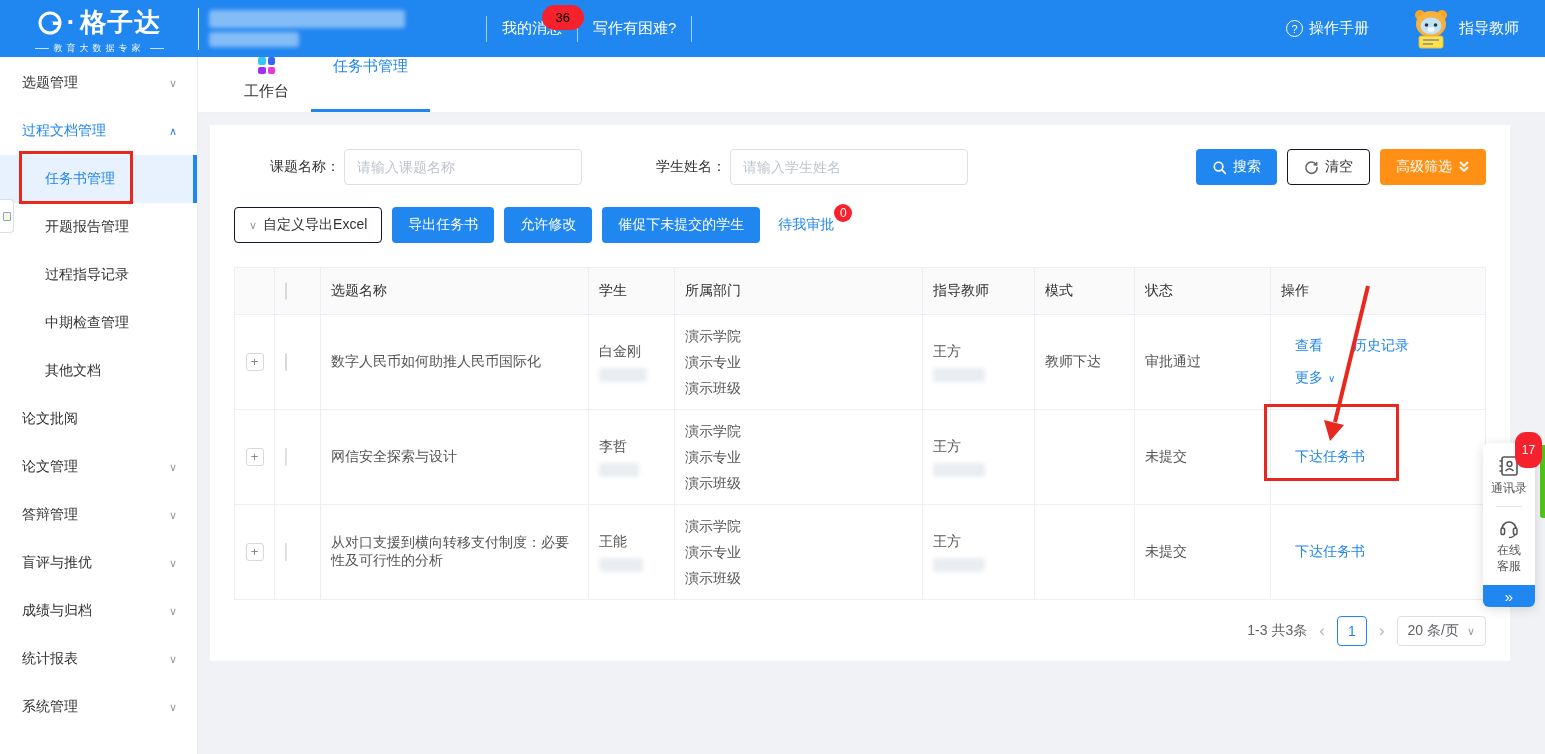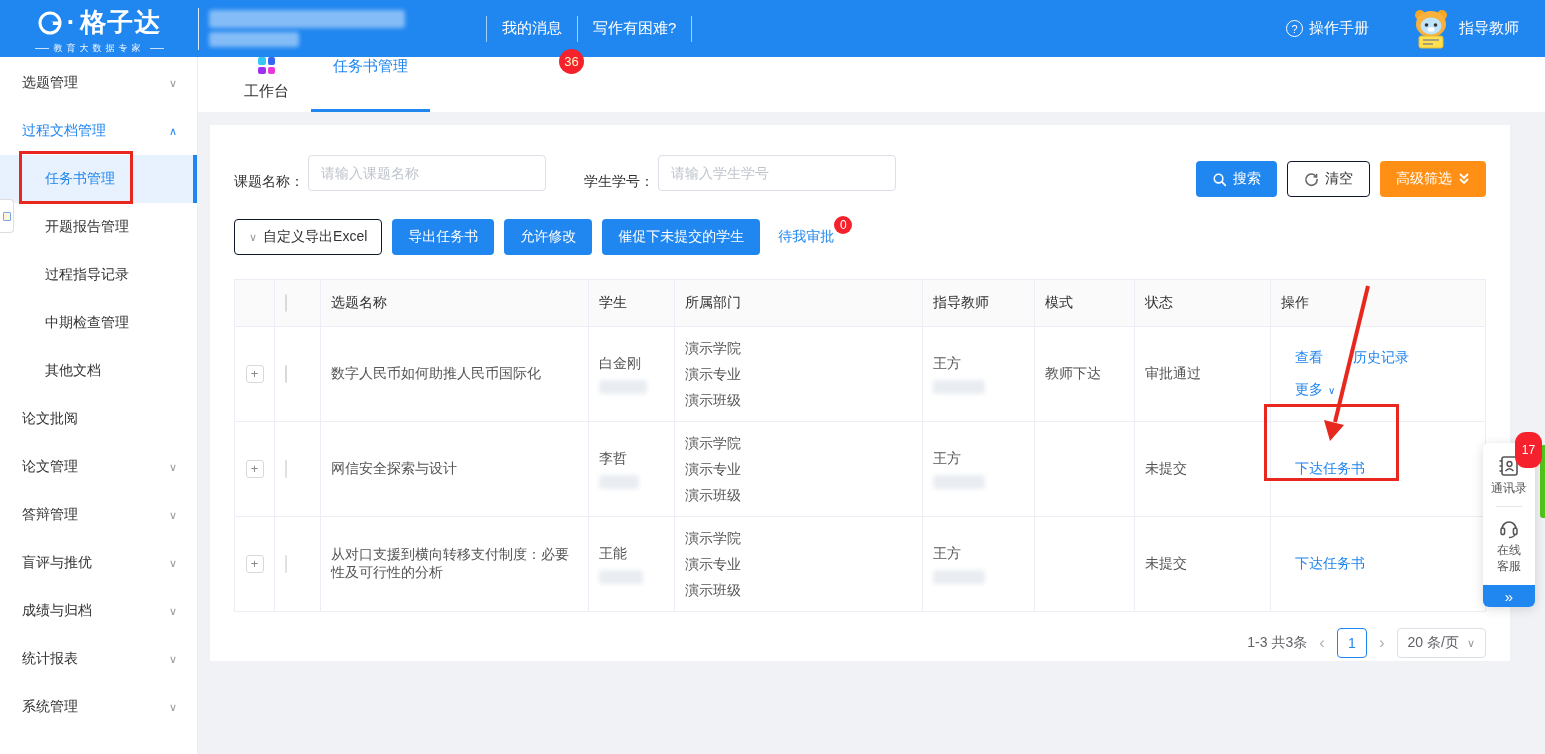--- a/index.html
+++ b/index.html
@@ -14,22 +14,22 @@
   .tagline { margin-top:2px; font-size:9px; letter-spacing:4px; display:flex; align-items:center; gap:5px; opacity:.95; }
   .tagline .dash { width:14px; height:1px; background:rgba(255,255,255,.8); display:inline-block; }
   .header-divider { width:1px; height:42px; background:rgba(255,255,255,.85); margin-right:10px; }
   .school-redacted { display:flex; flex-direction:column; gap:4px; }
   .rbar { background:rgba(255,255,255,.45); filter:blur(2px); border-radius:3px; }
   .rbar1 { width:196px; height:18px; }
   .rbar2 { width:90px; height:15px; }
   .header-nav { display:flex; align-items:center; margin-left:66px; font-size:15px; }
   .nav-sep { width:1px; height:26px; background:rgba(255,255,255,.6); margin:0 15px; }
   .msg-wrap { position:relative; cursor:pointer; }
-  .badge36 { position:absolute; top:-14px; right:-22px; background:#f5222d; color:#fef9c3; font-size:13px;
-    min-width:25px; height:25px; border-radius:13px; display:flex; align-items:center; justify-content:center; padding:0 5px;margin-top:44px; }
+  .badge36 { position:absolute; top:-14px; right:-22px; background:#f5222d; color:#000000; font-size:13px;
+    min-width:25px; height:25px; border-radius:13px; display:flex; align-items:center; justify-content:center; padding:0 14px; }
   .header-right { margin-left:auto; display:flex; align-items:center; gap:8px; padding-right:26px; font-size:15px; }
   .q-icon { width:17px; height:17px; border:1.5px solid #fff; border-radius:50%; display:flex;
     align-items:center; justify-content:center; font-size:11px; flex:none; }
   .manual { display:flex; align-items:center; gap:6px; cursor:pointer; margin-right:34px; }
   .role { display:flex; align-items:center; gap:8px; cursor:pointer; }
 
   
   .layout { display:flex; height:697px; }
   .sidebar { width:198px; flex:none; background:#fff; border-right:1px solid #ededed; padding-top:2px; }
   .side-item { height:48px; display:flex; align-items:center; padding-left:22px; font-size:14px; color:#333;
@@ -49,26 +49,26 @@
   .grid-icon { width:17px; height:17px; display:grid; grid-template-columns:1fr 1fr; grid-template-rows:1fr 1fr; gap:2px; }
   .grid-icon span { border-radius:2px; }
   .gi-tl { background:#35c6f4; } .gi-tr { background:#3366f5; }
   .gi-bl { background:#9b30f0; } .gi-br { background:#e936d8; }
 
   .content { flex:1; padding:12px 35px 0 12px; }
   .card { background:#fff; height:536px; padding:24px; }
 
   
   .filter-row { display:flex; align-items:center; }
-  .f-group { display:flex; align-items:flex-end; margin-right:38px; }
+  .f-group { display:flex; align-items:center; margin-right:38px;margin-left:36px; }
   .f-label { font-size:14px; color:#333; white-space:nowrap; margin-right:4px; }
   .f-input { width:238px; height:36px; border:1px solid #dcdfe6; border-radius:4px; padding:0 12px;
     font-size:14px; color:#333; outline:none; font-family:inherit; }
   .f-input::placeholder { color:#bfc4cc; }
-  .filter-btns { margin-left:auto; display:flex; gap:10px;margin-top:12px; }
+  .filter-btns { margin-left:auto; display:flex; gap:10px; }
   .btn { height:36px; border-radius:4px; font-size:14px; display:inline-flex; align-items:center;
     justify-content:center; gap:6px; cursor:pointer; border:none; padding:0 16px; font-family:inherit; white-space:nowrap; }
   .btn-blue { background:#2086f0; color:#fff; }
   .btn-plain { background:#fff; border:1px solid #0f172a; color:#333; }
   .btn-orange { background:#ff9015; color:#fff; }
   .chev-sm { color:#999; font-size:11px; }
 
   
   .action-row { margin-top:22px; display:flex; align-items:center; gap:10px; }
   .pending { color:#2086f0; font-size:14px; margin-left:8px; position:relative; cursor:pointer; padding-right:8px; }
@@ -257,23 +257,23 @@
     </div>
 
     <div class="content">
       <div class="card">
 
         <div class="filter-row">
           <div class="f-group">
             <span class="f-label">课题名称：</span>
             <input class="f-input" placeholder="请输入课题名称" style="">
           </div>
-          <div class="f-group" style="margin-right:0;">
-            <span class="f-label">学生学号：</span>
-            <input class="f-input" placeholder="请输入学生学号" style="">
+          <div class="f-group">
+            <span class="f-label">学生姓名：</span>
+            <input class="f-input" placeholder="请输入学生姓名" style="">
           </div>
           <div class="filter-btns">
             <button class="btn btn-blue">
               <span style="display:inline-flex;">
                 <svg width="15" height="15" viewBox="0 0 16 16">
                     <circle cx="7" cy="7" r="4.6" fill="none" stroke="#fff" stroke-width="1.7"></circle>
                     <line x1="10.6" y1="10.6" x2="14.2" y2="14.2" stroke="#fff" stroke-width="1.7" stroke-linecap="round"></line>
                   </svg>
               </span>
               <span>搜索</span>

